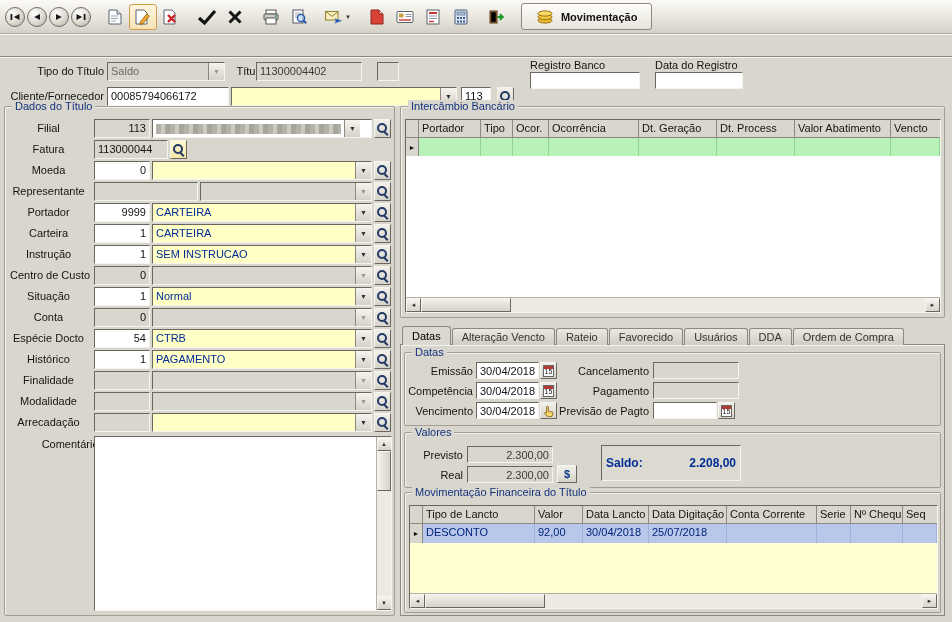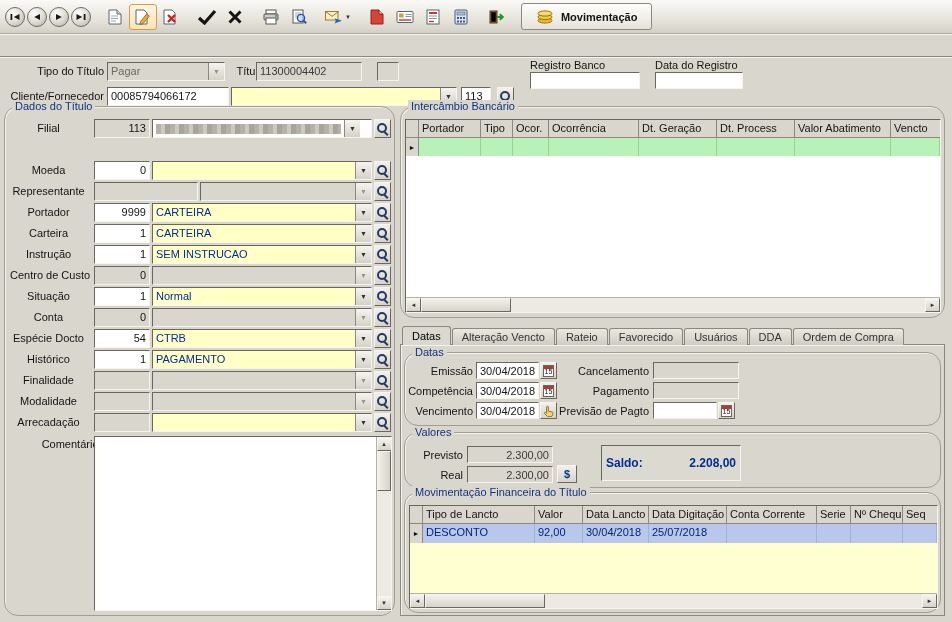--- a/index.html
+++ b/index.html
@@ -42,21 +42,21 @@
 .magbtn.hl{background:linear-gradient(#fdf7cf,#f3e8a8)}
 .mag{position:relative;width:11px;height:11px}
 .mag::before{content:"";position:absolute;left:0;top:0;width:6px;height:6px;border:2px solid #243a66;border-radius:50%}
 .mag::after{content:"";position:absolute;left:7.5px;top:7.5px;width:5px;height:2px;background:#243a66;transform:rotate(45deg);transform-origin:0 0}
 .calbtn{position:absolute;width:17px;height:17px;border:1px solid;border-color:#f6f4ef #6b675f #6b675f #f6f4ef;background:linear-gradient(#f2f0ea,#d6d3ca);display:flex;align-items:center;justify-content:center;cursor:pointer;padding:0}
 .calicon{width:11px;height:12px;background:#fff;border:1px solid #666;position:relative;display:flex;align-items:flex-end;justify-content:center}
 .calicon::before{content:"";position:absolute;top:0;left:0;right:0;height:3px;background:#b23a32}
 .cday{font-size:7px;line-height:8px}
 
 
-.gbox{position:absolute;border:1px solid #a19d93;box-shadow:inset 1px 1px 0 #f3f1ec;border-radius:14px}
+.gbox{position:absolute;border:1px solid #a19d93;box-shadow:inset 1px 1px 0 #f3f1ec;border-radius:2px}
 .gtitle{position:absolute;top:-7px;left:7px;padding:0 3px;background:#d9d6cd;color:#14337f;line-height:12px;white-space:nowrap}
 
 
 .drow{position:absolute;left:5px;height:19px;display:flex;align-items:stretch}
 .rlbl{width:82px;min-width:82px;text-align:center;padding-right:5px;line-height:19px;white-space:nowrap;overflow:hidden}
 .code{width:56px;min-width:56px;margin-left:2px}
 .w74{width:74px;min-width:74px}
 .w104{width:104px;min-width:104px}
 .combo{width:220px;margin-left:2px}
 .w172{width:172px}
@@ -234,21 +234,21 @@
           <ellipse cx="9" cy="4.5" rx="7" ry="2.6" fill="#f8da64" stroke="#9a7410"></ellipse>
         </svg>
       <span>Movimentação</span>
     </button>
   </div>
 
   <div class="pagetop"></div>
 
   <span class="lbl r" style="left:6px;top:65px;width:98px">Tipo do Título</span>
   <div class="box abs dis" style="left:107px;top:62px;width:118px">
-    <span class="val gray">Pagar</span>
+    <span class="val gray">Saldo</span>
     <span class="arrowbtn">▼</span>
   </div>
   <span class="lbl r" style="left:230px;top:65px;width:34px">Título</span>
   <div class="box abs dis" style="left:256px;top:62px;width:106px">
     <span class="val" style="color:#3a3a3a">11300004402</span>
   </div>
   <div class="box abs dis" style="left:377px;top:62px;width:22px">
     <span class="val"></span>
   </div>
   <span class="lbl" style="left:530px;top:59px">Registro Banco</span>
@@ -284,20 +284,29 @@
         </div>
       <div class="box combo">
           <div class="redact"></div>
           <span class="arrowbtn">▼</span>
         </div>
       <button class="magbtn">
           <span class="mag"></span>
         </button>
     </div>
 
+    <div class="drow" style="top:33px">
+      <span class="rlbl">Fatura</span>
+      <div class="box code w74 dis">
+          <span class="val">113000044</span>
+        </div>
+      <button class="magbtn hl">
+          <span class="mag"></span>
+        </button>
+    </div>
 
     <div class="drow" style="top:54px">
       <span class="rlbl">Moeda</span>
       <div class="box code">
           <span class="val num">0</span>
         </div>
       <div class="box combo yellow">
           <span class="val navy"></span>
           <span class="arrowbtn">▼</span>
         </div>

